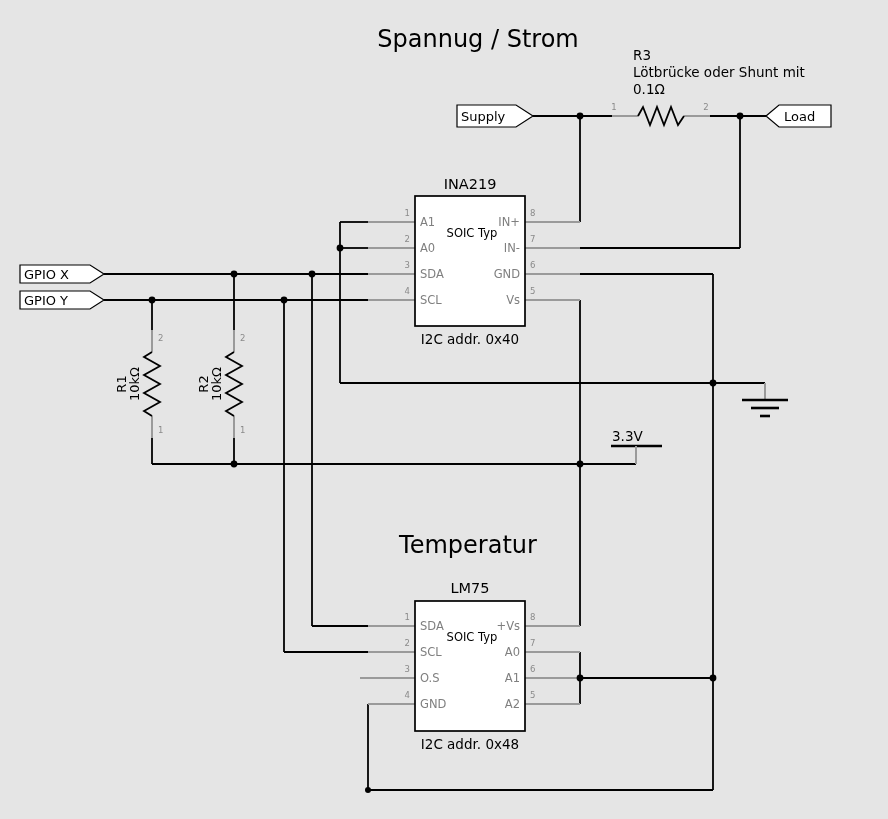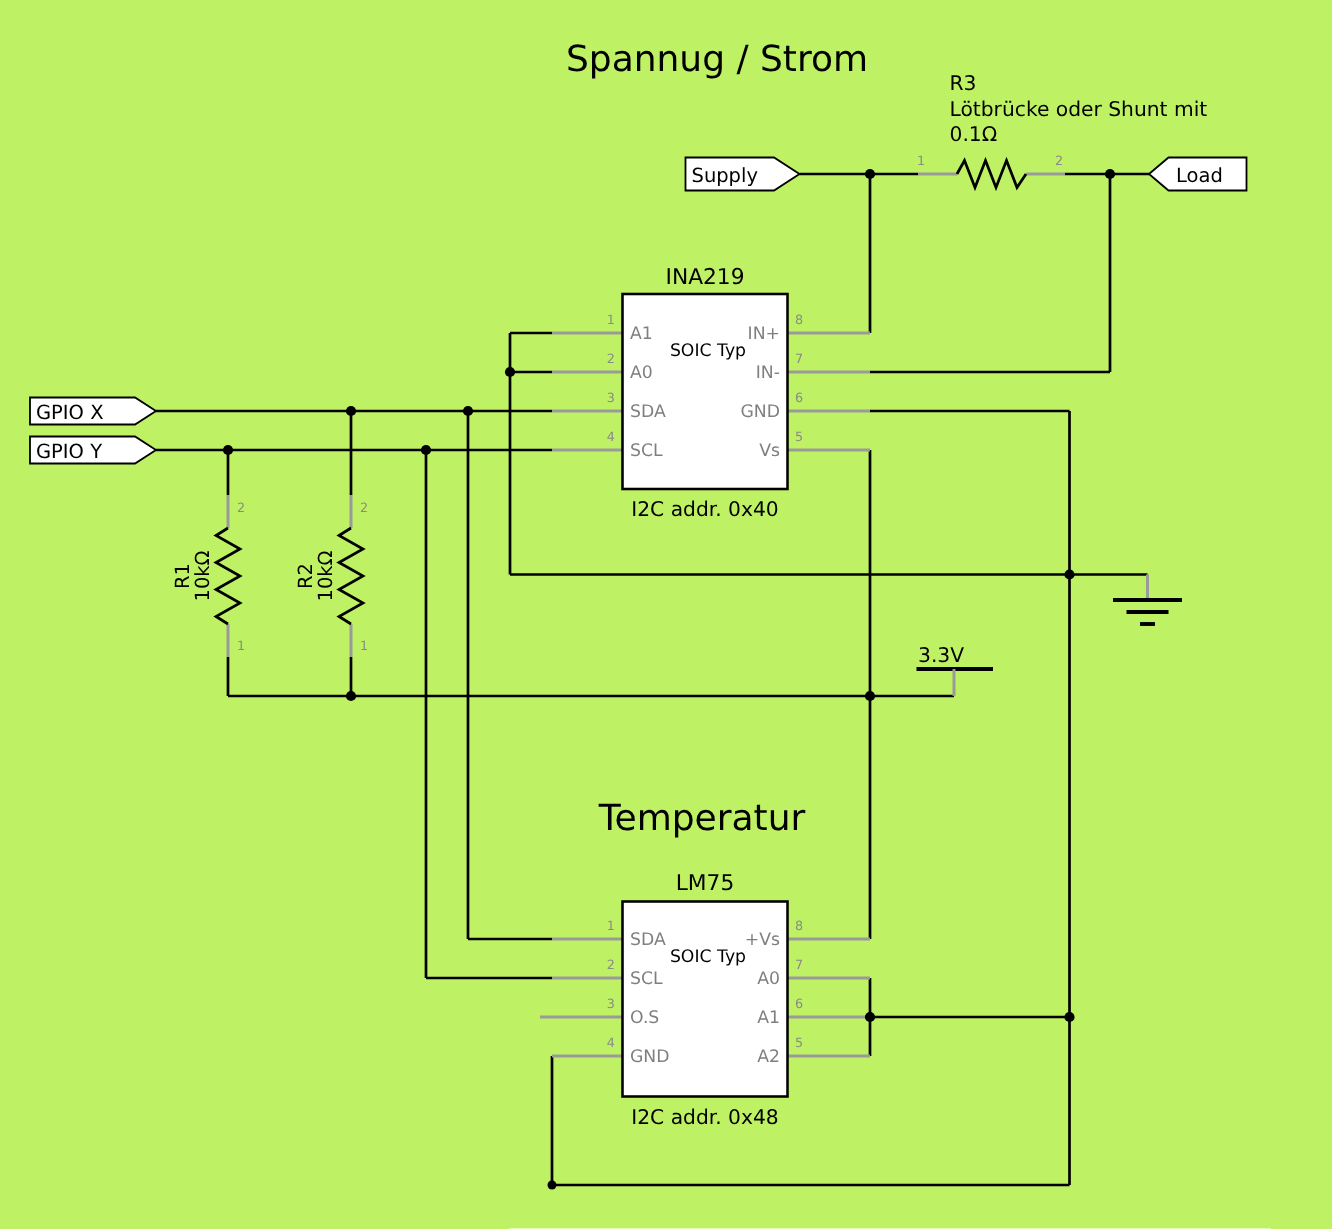--- a/index.html
+++ b/index.html
@@ -1,16 +1,16 @@
 <!DOCTYPE html>
 <html><head>
 <meta charset="utf-8">
 <style>
   html, body { margin: 0; padding: 0; background: #ffffff; }
-  .canvas { position: relative; width: 888px; height: 819px; background: #bef264; overflow: hidden; }
+  .canvas { position: relative; width: 888px; height: 819px; background: #e5e5e5; overflow: hidden; }
   svg text { font-family: "DejaVu Sans", "Liberation Sans", sans-serif; fill: #000; }
   .title    { font-size: 24px; }
   .partname { font-size: 14.5px; }
   .pkg      { font-size: 11.5px; }
   .addr     { font-size: 13.5px; }
   .pinlabel { font-size: 11.5px; fill: #7f7f7f; }
   .pinnum   { font-size: 8.5px;  fill: #8a8a8a; }
   .flaglabel{ font-size: 13px; }
   .rlabel   { font-size: 13px; }
   .note     { font-size: 13.5px; }

